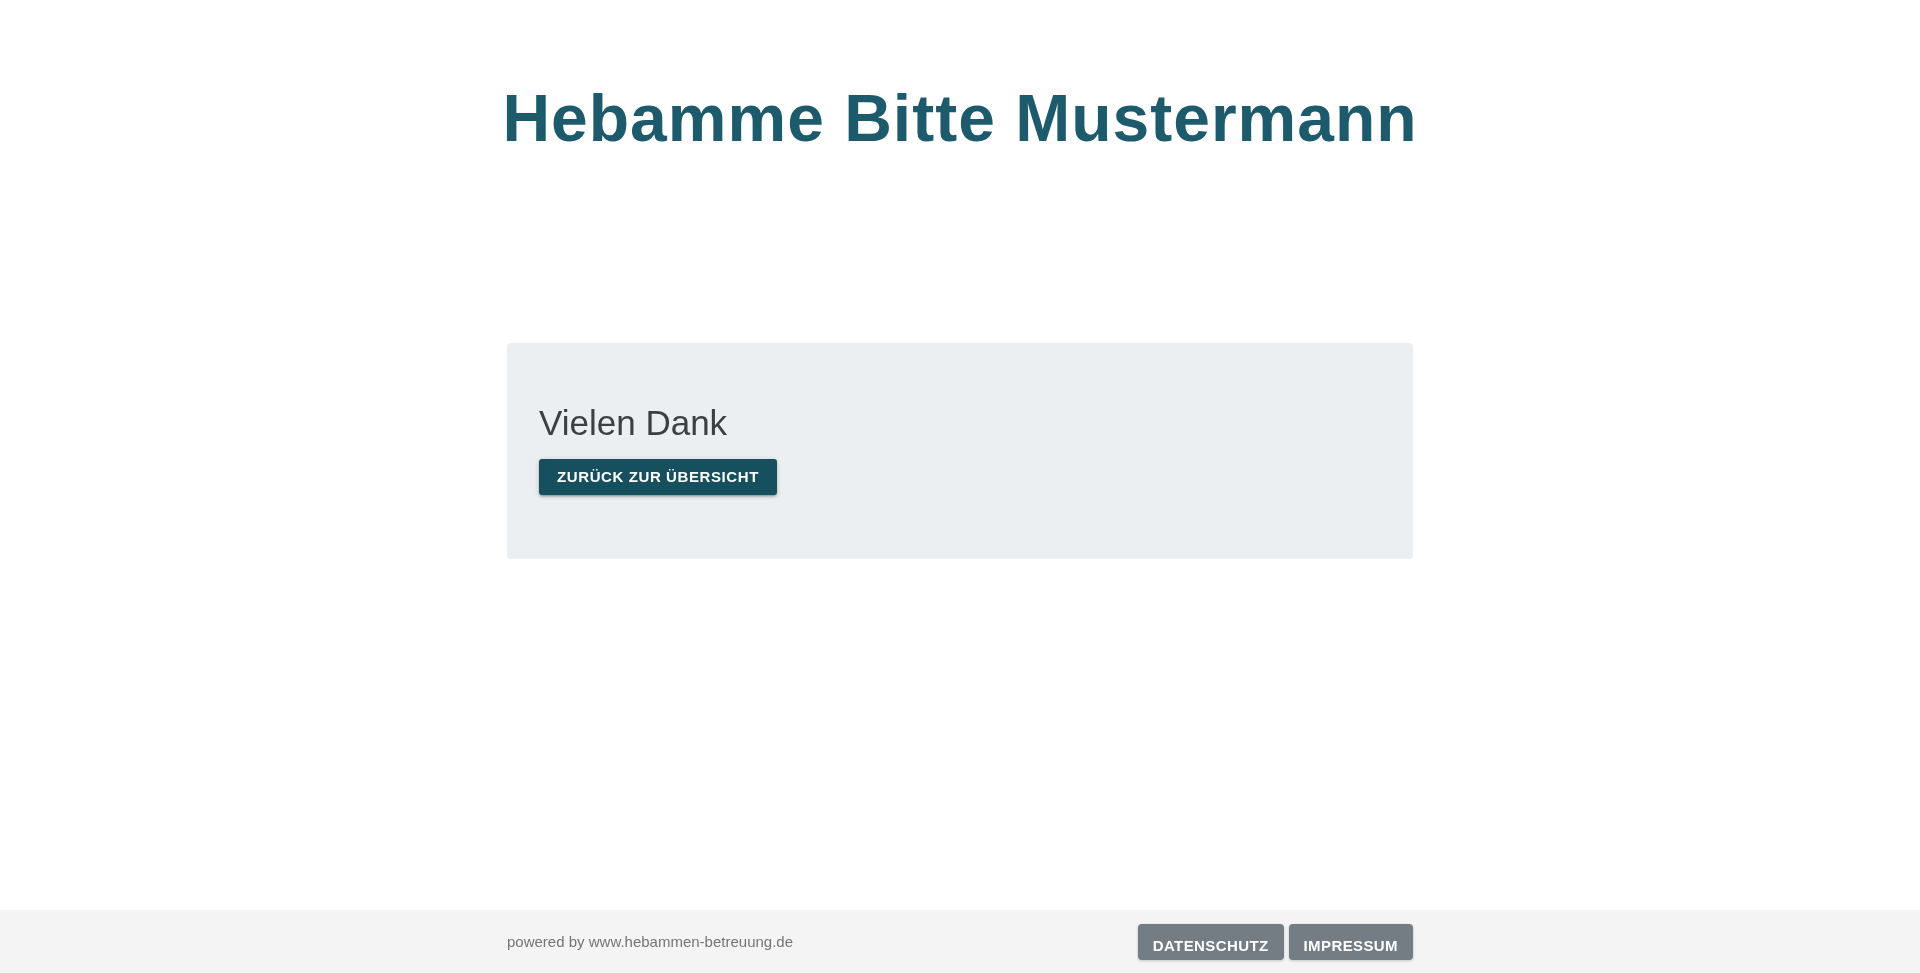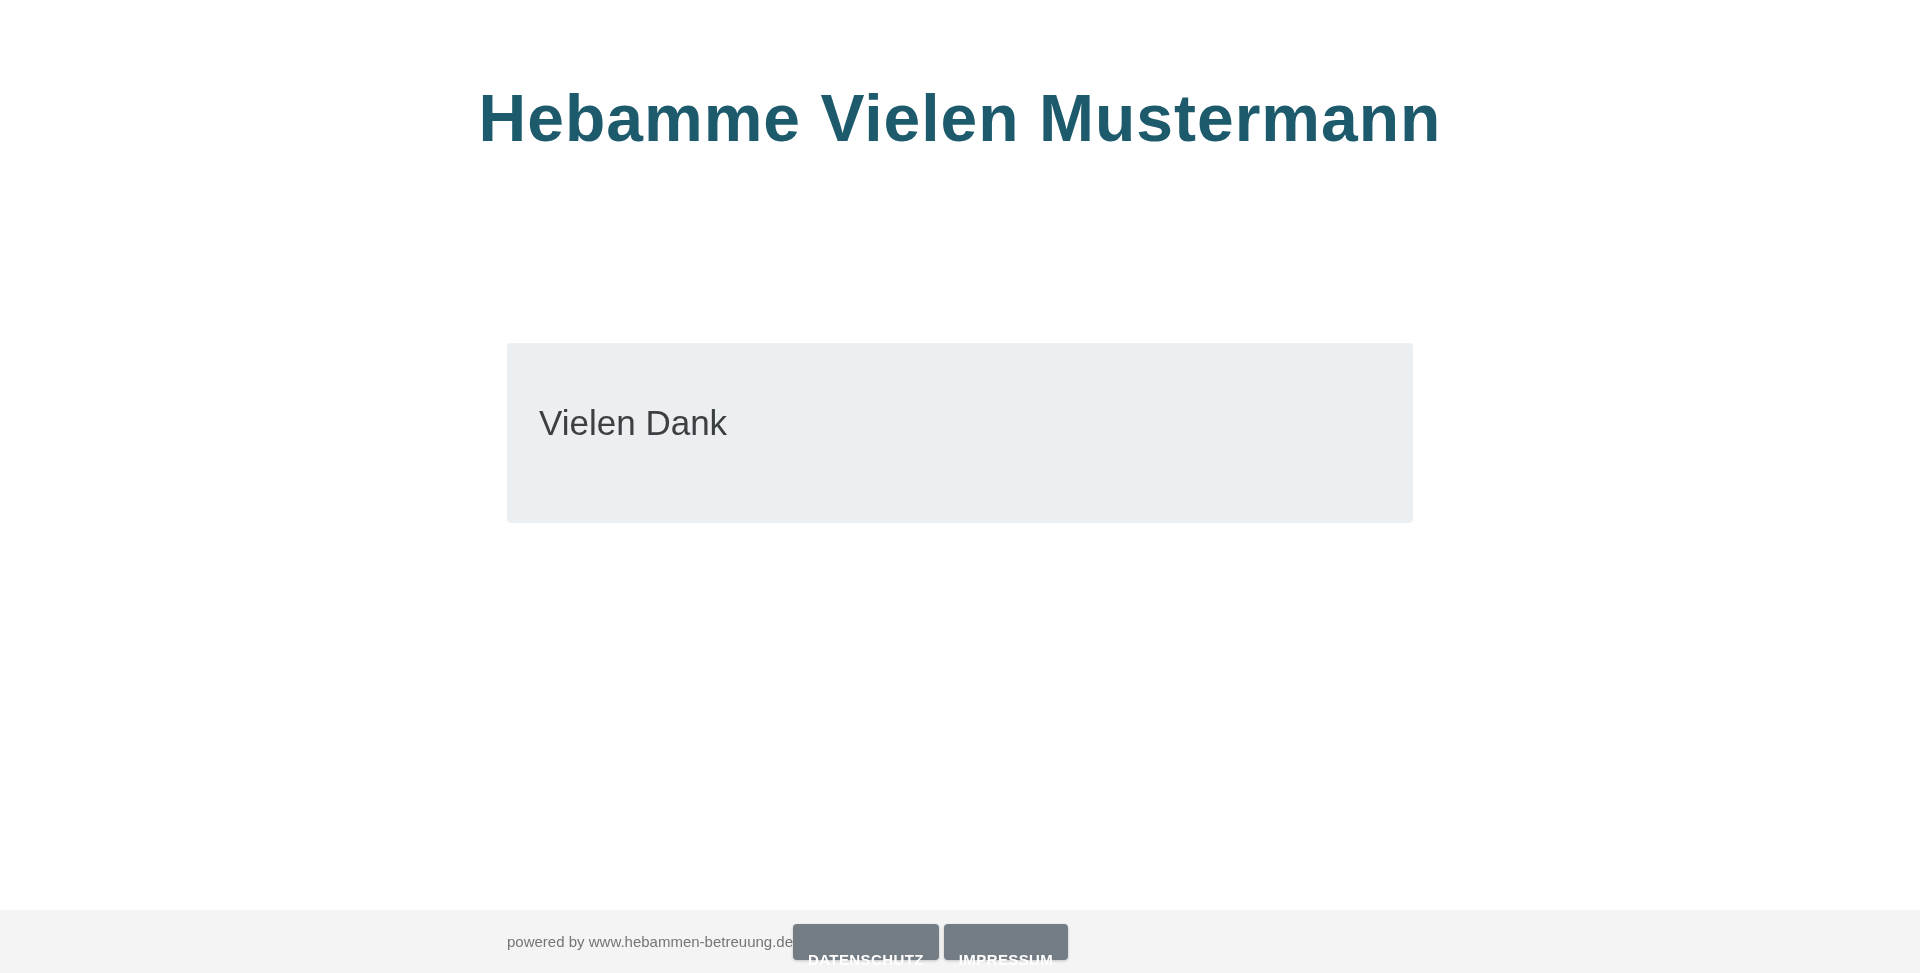--- a/index.html
+++ b/index.html
@@ -90,54 +90,55 @@
   }
   
   footer {
     margin-top: auto;
     background: var(--footer-bg);
   }
   .footer-inner {
     height: 63px;
     display: flex;
     align-items: center;
-    justify-content: flex-start;
+    justify-content: space-between;
   }
   .powered {
     font-size: 15px;
     color: var(--footer-text-gray);
   }
   .powered a {
     color: inherit;
     text-decoration: none;
     cursor: pointer;
   }
   .footer-buttons {
     display: flex;
     gap: 5px;
   }
   .btn-gray {
     background: var(--footer-button-gray);
     font-size: 15px;
     letter-spacing: .4px;
     border-radius: 4px;
-    padding: 18px 15px;
+    padding: 4px 15px;
     box-shadow: 0 1px 3px 0 rgba(0,0,0,.2);
   }
 </style>
 </head>
 <body>
 
 <header class="site-header">
-  <h1 class="site-title">Hebamme Vielen Mustermann</h1>
+  <h1 class="site-title">Hebamme Bitte Mustermann</h1>
 </header>
 
 <main class="container">
   <section class="card">
     <h2 class="card-heading">Vielen Dank</h2>
+    <button class="btn btn-primary">ZURÜCK ZUR ÜBERSICHT</button>
   </section>
 </main>
 
 <footer>
   <div class="container footer-inner">
     <div class="powered">
       <span>powered by </span><a href="#">www.hebammen-betreuung.de</a>
     </div>
     <div class="footer-buttons">
       <button class="btn btn-gray">DATENSCHUTZ</button>

